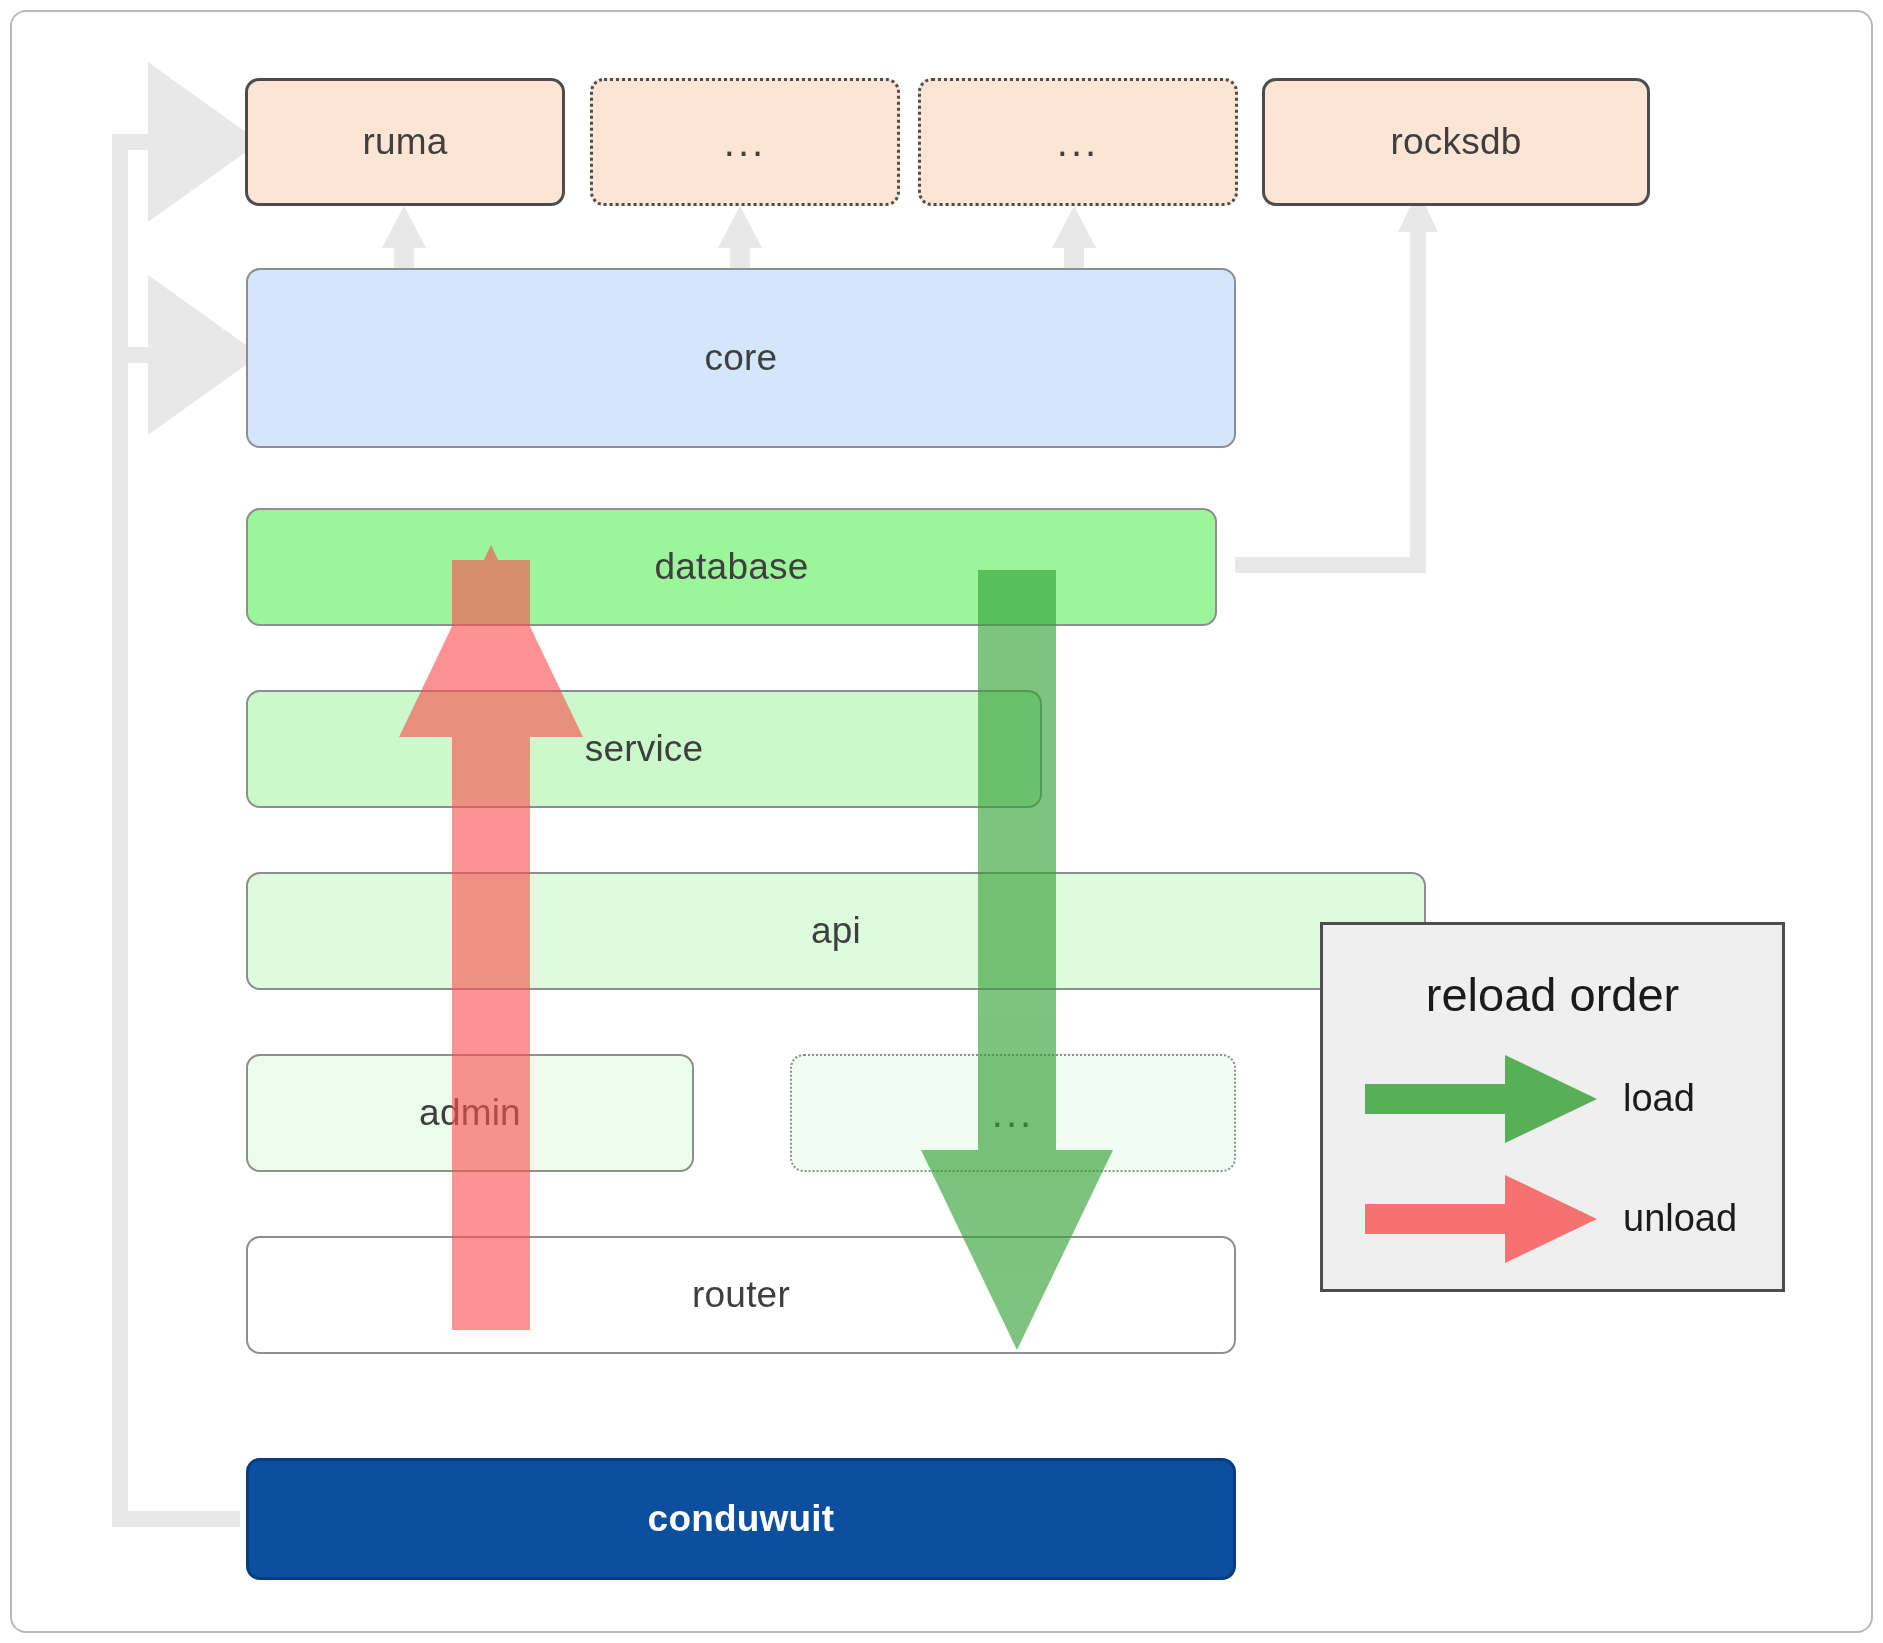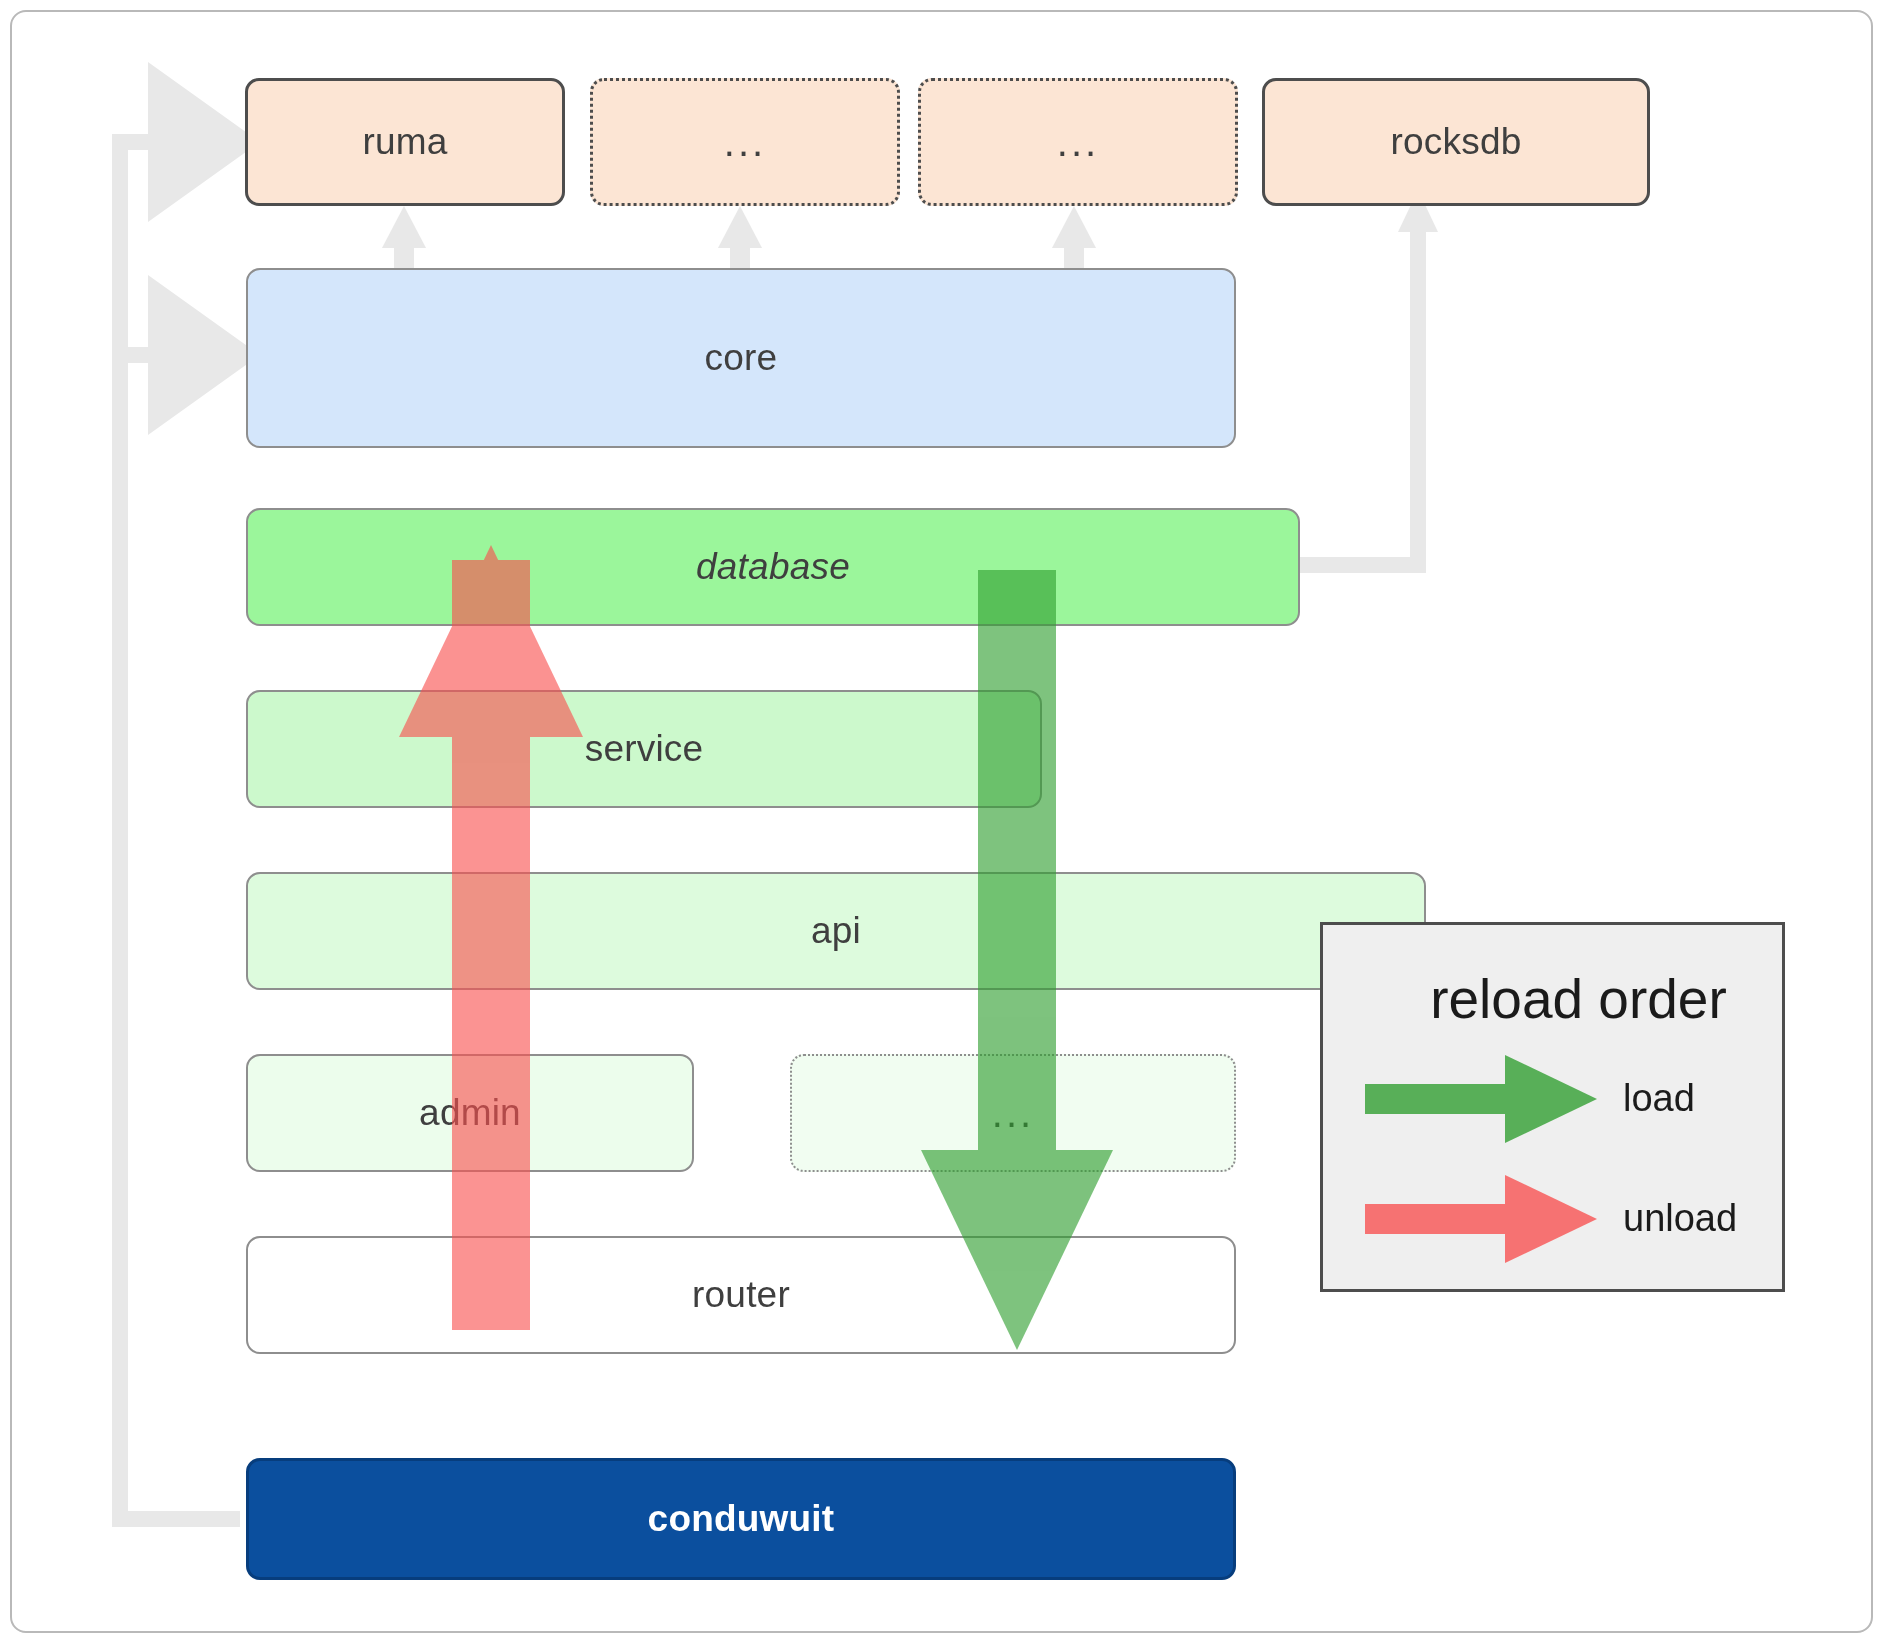--- a/index.html
+++ b/index.html
@@ -86,23 +86,22 @@
     height: 370px;
     background: #efefef;
     border: 3px solid #4d4d4d;
     box-sizing: border-box;
     z-index: 8;
   }
   #legend-title {
     position: absolute;
     left: 0; top: 42px; width: 100%;
     text-align: center;
-    font-size: 55px;
+    font-size: 47px;
     color: #1b1b1b;
-    margin-left: 26px;
   }
   .legend-row {
     position: absolute;
     left: 0; width: 100%;
     height: 90px;
   }
   .legend-label {
     position: absolute;
     left: 300px;
     top: 50%;
@@ -158,21 +157,21 @@
     <span class="lbl dots">...</span>
   </div>
   <div class="node dep-solid" style="left:1262px; top:78px; width:388px; height:128px;">
     <span class="lbl">rocksdb</span>
   </div>
 
   <div class="node layer l-core" style="left:246px; top:268px; width:990px; height:180px;">
     <span class="lbl">core</span>
   </div>
 
-  <div class="node layer l-database" style="left:246px; top:508px; width:1054px; height:118px;font-style:italic;">
+  <div class="node layer l-database" style="left:246px; top:508px; width:971px; height:118px;">
     <span class="lbl">database</span>
   </div>
 
   <div class="node layer l-service" style="left:246px; top:690px; width:796px; height:118px;">
     <span class="lbl">service</span>
   </div>
 
   <div class="node layer l-api" style="left:246px; top:872px; width:1180px; height:118px;">
     <span class="lbl">api</span>
   </div>

